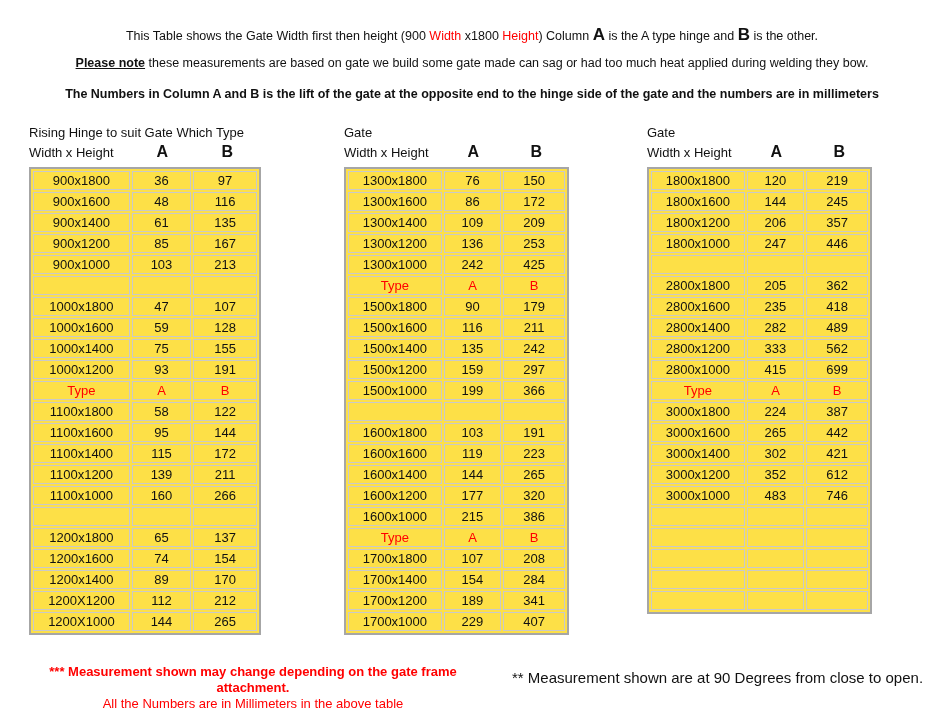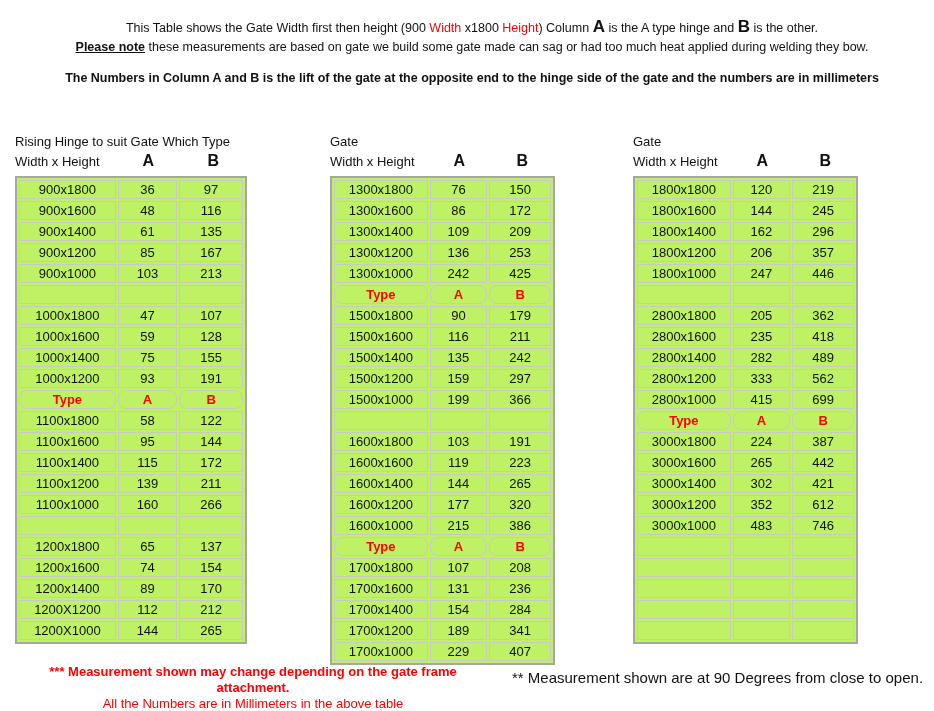--- a/index.html
+++ b/index.html
@@ -15,28 +15,28 @@
 
   
   .intro {
     position: absolute;
     top: 15px; left: 0;
     width: 100%;
     text-align: center;
     font-size: 12.5px;
     line-height: 15px;
   }
-  .intro p { margin: 4px; padding-left: 10px; }
+  .intro p { margin: 12px; padding-left: 10px; }
   .intro .line3 { margin-top: 16px; font-weight: bold; }
   .red-text { color: #ff0000; }
   .big-letter { font-size: 17px; font-weight: bold; }
   .emph { font-weight: bold; text-decoration: underline; }
 
   
-  .col { position: absolute; top: 132px; }
+  .col { position: absolute; top: 123px; margin-left: 14px; }
   .col-1 { left: 15px;  width: 232px; }
   .col-2 { left: 330px; width: 225px; }
   .col-3 { left: 633px; width: 225px; }
 
   .col-title {
     font-size: 13px;
     line-height: 19px;
     white-space: nowrap;
   }
   .col-subhead {
@@ -50,33 +50,33 @@
   .col-subhead .ab { width: 27%; text-align: center; font-size: 16px; font-weight: bold; }
   .col-subhead .ab2 { width: 29%; }
 
   table.gate-table {
     border-collapse: separate;
     border-spacing: 2px;
     border: 2px solid #a6a6a6;
     width: 100%;
     table-layout: fixed;
     margin-top: 5px;
-    background: #bef264;
+    background: #fde047;
   }
   table.gate-table td {
     border: 1px solid #c9c9c9;
     height: 17px;
     line-height: 17px;
     text-align: center;
     font-size: 13px;
     padding: 0 2px;
     overflow: hidden;
     white-space: nowrap;
   }
-  tr.type-row td { color: #ff0000; font-weight: bold; border-radius: 8px; }
+  tr.type-row td { color: #ff0000; font-weight: normal; }
 
   
   .footnote-red {
     position: absolute;
     left: 28px; top: 664px;
     width: 450px;
     text-align: center;
     color: #ff0000;
     font-size: 13px;
     font-weight: bold;
@@ -335,25 +335,20 @@
           <td>Type</td>
           <td>A</td>
           <td>B</td>
         </tr>
         <tr class="data-row">
           <td>1700x1800</td>
           <td>107</td>
           <td>208</td>
         </tr>
         <tr class="data-row">
-          <td>1700x1600</td>
-          <td>131</td>
-          <td>236</td>
-        </tr>
-        <tr class="data-row">
           <td>1700x1400</td>
           <td>154</td>
           <td>284</td>
         </tr>
         <tr class="data-row">
           <td>1700x1200</td>
           <td>189</td>
           <td>341</td>
         </tr>
         <tr class="data-row">
@@ -383,25 +378,20 @@
           <td>1800x1800</td>
           <td>120</td>
           <td>219</td>
         </tr>
         <tr class="data-row">
           <td>1800x1600</td>
           <td>144</td>
           <td>245</td>
         </tr>
         <tr class="data-row">
-          <td>1800x1400</td>
-          <td>162</td>
-          <td>296</td>
-        </tr>
-        <tr class="data-row">
           <td>1800x1200</td>
           <td>206</td>
           <td>357</td>
         </tr>
         <tr class="data-row">
           <td>1800x1000</td>
           <td>247</td>
           <td>446</td>
         </tr>
         <tr class="empty-row">

